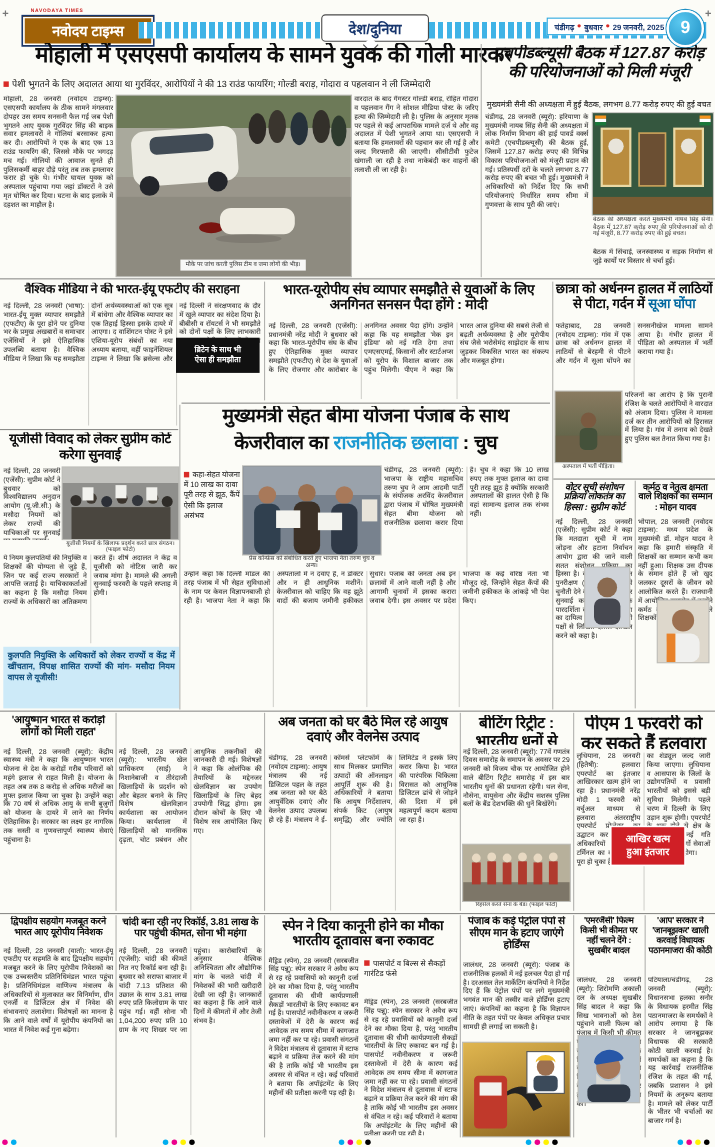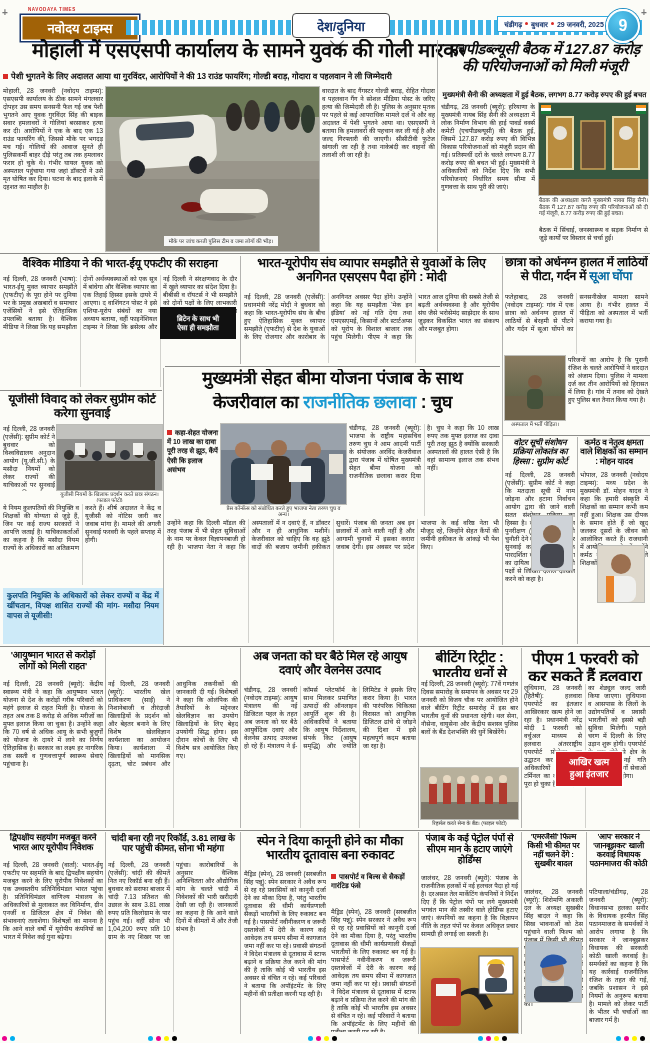--- a/index.html
+++ b/index.html
@@ -7,21 +7,21 @@
         font-family:"Liberation Sans","DejaVu Sans",sans-serif;color:#1b1b1b;}
   .abs{position:absolute;}
   .vr{position:absolute;width:0;border-left:1px solid #b3b3b0;}
   .hr{position:absolute;height:0;border-top:1px solid #8d8d8a;}
   .hl{font-weight:800;color:#0c0c0c;text-align:center;line-height:1.14;letter-spacing:-.2px;overflow:hidden;}
   .body{font-size:6.3px;line-height:1.27;text-align:justify;color:#222;overflow:hidden;}
   .cols2{column-count:2;column-gap:6px;column-rule:1px solid #d2d2cd;}
   .cols3{column-count:3;column-gap:6px;column-rule:1px solid #d2d2cd;}
   .cols4{column-count:4;column-gap:6px;column-rule:1px solid #d2d2cd;}
   .cap{font-size:5.6px;line-height:1.2;color:#333;text-align:center;overflow:hidden;}
-  .sub{font-weight:bold;color:#111;overflow:hidden;}
+  .sub{font-weight:normal;color:#111;overflow:hidden;}
   .bullet{display:inline-block;width:5px;height:5px;background:#d92b27;margin-right:3px;}
   .photo{position:absolute;overflow:hidden;box-shadow:0 0 0 1px #bdbdb8;}
   .dot{display:inline-block;width:3px;height:3px;border-radius:50%;background:#d92b27;margin:0 3px 1px 3px;vertical-align:middle;}
   .plus::before{content:"+";color:#777;font-size:10px;font-weight:bold;}
   .reg{position:absolute;width:5px;height:5px;border-radius:50%;}
   .pq{background:#cdeaf8;color:#0a4a78;font-weight:bold;font-size:7.4px;line-height:1.35;padding:3px 4px;text-align:justify;overflow:hidden;}
 </style>
 </head>
 <body>
 
@@ -103,21 +103,21 @@
   <div class="hr" style="left:0;top:253px;width:650px;"></div>
 
   <div class="abs hl" style="left:3px;top:257px;width:234px;height:15px;font-size:11px;white-space:nowrap;">वैश्विक मीडिया ने की भारत-ईयू एफटीए की सराहना</div>
   <div class="abs body cols3" style="left:3px;top:275px;width:234px;height:112px;">नई दिल्ली, 28 जनवरी (भाषा): भारत-ईयू मुक्त व्यापार समझौते (एफटीए) के पूरा होने पर दुनिया भर के प्रमुख अखबारों व समाचार एजेंसियों ने इसे ऐतिहासिक उपलब्धि बताया है। वैश्विक मीडिया ने लिखा कि यह समझौता दोनों अर्थव्यवस्थाओं को एक सूत्र में बांधेगा और वैश्विक व्यापार का एक तिहाई हिस्सा इसके दायरे में आएगा। द वाशिंगटन पोस्ट ने इसे एशिया-यूरोप संबंधों का नया अध्याय बताया, वहीं फाइनेंशियल टाइम्स ने लिखा कि ब्रसेल्स और नई दिल्ली ने संरक्षणवाद के दौर में खुले व्यापार का संदेश दिया है। बीबीसी व रॉयटर्स ने भी समझौते को दोनों पक्षों के लिए लाभकारी बताया। यूरोपीय नेताओं ने इस समझौते का स्वागत किया।</div>
   <div class="abs" style="left:160px;top:307px;width:76px;height:32px;background:#111;color:#fff;display:flex;flex-direction:column;align-items:center;justify-content:center;font-size:7px;font-weight:bold;line-height:1.3;">
     <span>ब्रिटेन के साथ भी</span>
     <span>ऐसा ही समझौता</span>
   </div>
   <div class="vr" style="left:240px;top:256px;height:108px;"></div>
 
-  <div class="abs hl" style="left:244px;top:256px;width:255px;height:33px;font-size:12.5px;">भारत-यूरोपीय संघ व्यापार समझौते से युवाओं के लिए अनगिनत एसएसप पैदा होंगे : मोदी</div>
+  <div class="abs hl" style="left:244px;top:256px;width:255px;height:33px;font-size:12.5px;">भारत-यूरोपीय संघ व्यापार समझौते से युवाओं के लिए अनगिनत सनसन पैदा होंगे : मोदी</div>
   <div class="abs body cols3" style="left:244px;top:293px;width:255px;height:70px;">नई दिल्ली, 28 जनवरी (एजेंसी): प्रधानमंत्री नरेंद्र मोदी ने बुधवार को कहा कि भारत-यूरोपीय संघ के बीच हुए ऐतिहासिक मुक्त व्यापार समझौते (एफटीए) से देश के युवाओं के लिए रोजगार और कारोबार के अनगिनत अवसर पैदा होंगे। उन्होंने कहा कि यह समझौता 'मेक इन इंडिया' को नई गति देगा तथा एमएसएमई, किसानों और स्टार्टअप्स को यूरोप के विशाल बाजार तक पहुंच मिलेगी। पीएम ने कहा कि भारत आज दुनिया की सबसे तेजी से बढ़ती अर्थव्यवस्था है और यूरोपीय संघ जैसे भरोसेमंद साझेदार के साथ जुड़कर विकसित भारत का संकल्प और मजबूत होगा।</div>
   <div class="vr" style="left:502px;top:256px;height:389px;"></div>
 
   <div class="abs hl" style="left:505px;top:256px;width:143px;height:34px;font-size:12px;">
     <span>छात्रा को अर्धनग्न हालत में लाठियों से पीटा, गर्दन में </span><span style="color:#0369a1;">सूआ घोंपा</span>
   </div>
   <div class="abs body cols2" style="left:505px;top:293px;width:143px;height:61px;">फतेहाबाद, 28 जनवरी (नवोदय टाइम्स): गांव में एक छात्रा को अर्धनग्न हालत में लाठियों से बेरहमी से पीटने और गर्दन में सूआ घोंपने का सनसनीखेज मामला सामने आया है। गंभीर हालत में पीड़िता को अस्पताल में भर्ती कराया गया है।</div>
   <div class="photo" style="left:505px;top:356px;width:60px;height:64px;background:linear-gradient(180deg,#8a7b60,#4e5a3f);">
     <svg width="60" height="64">
       <rect x="0" y="40" width="60" height="24" fill="#6d6148"></rect>

